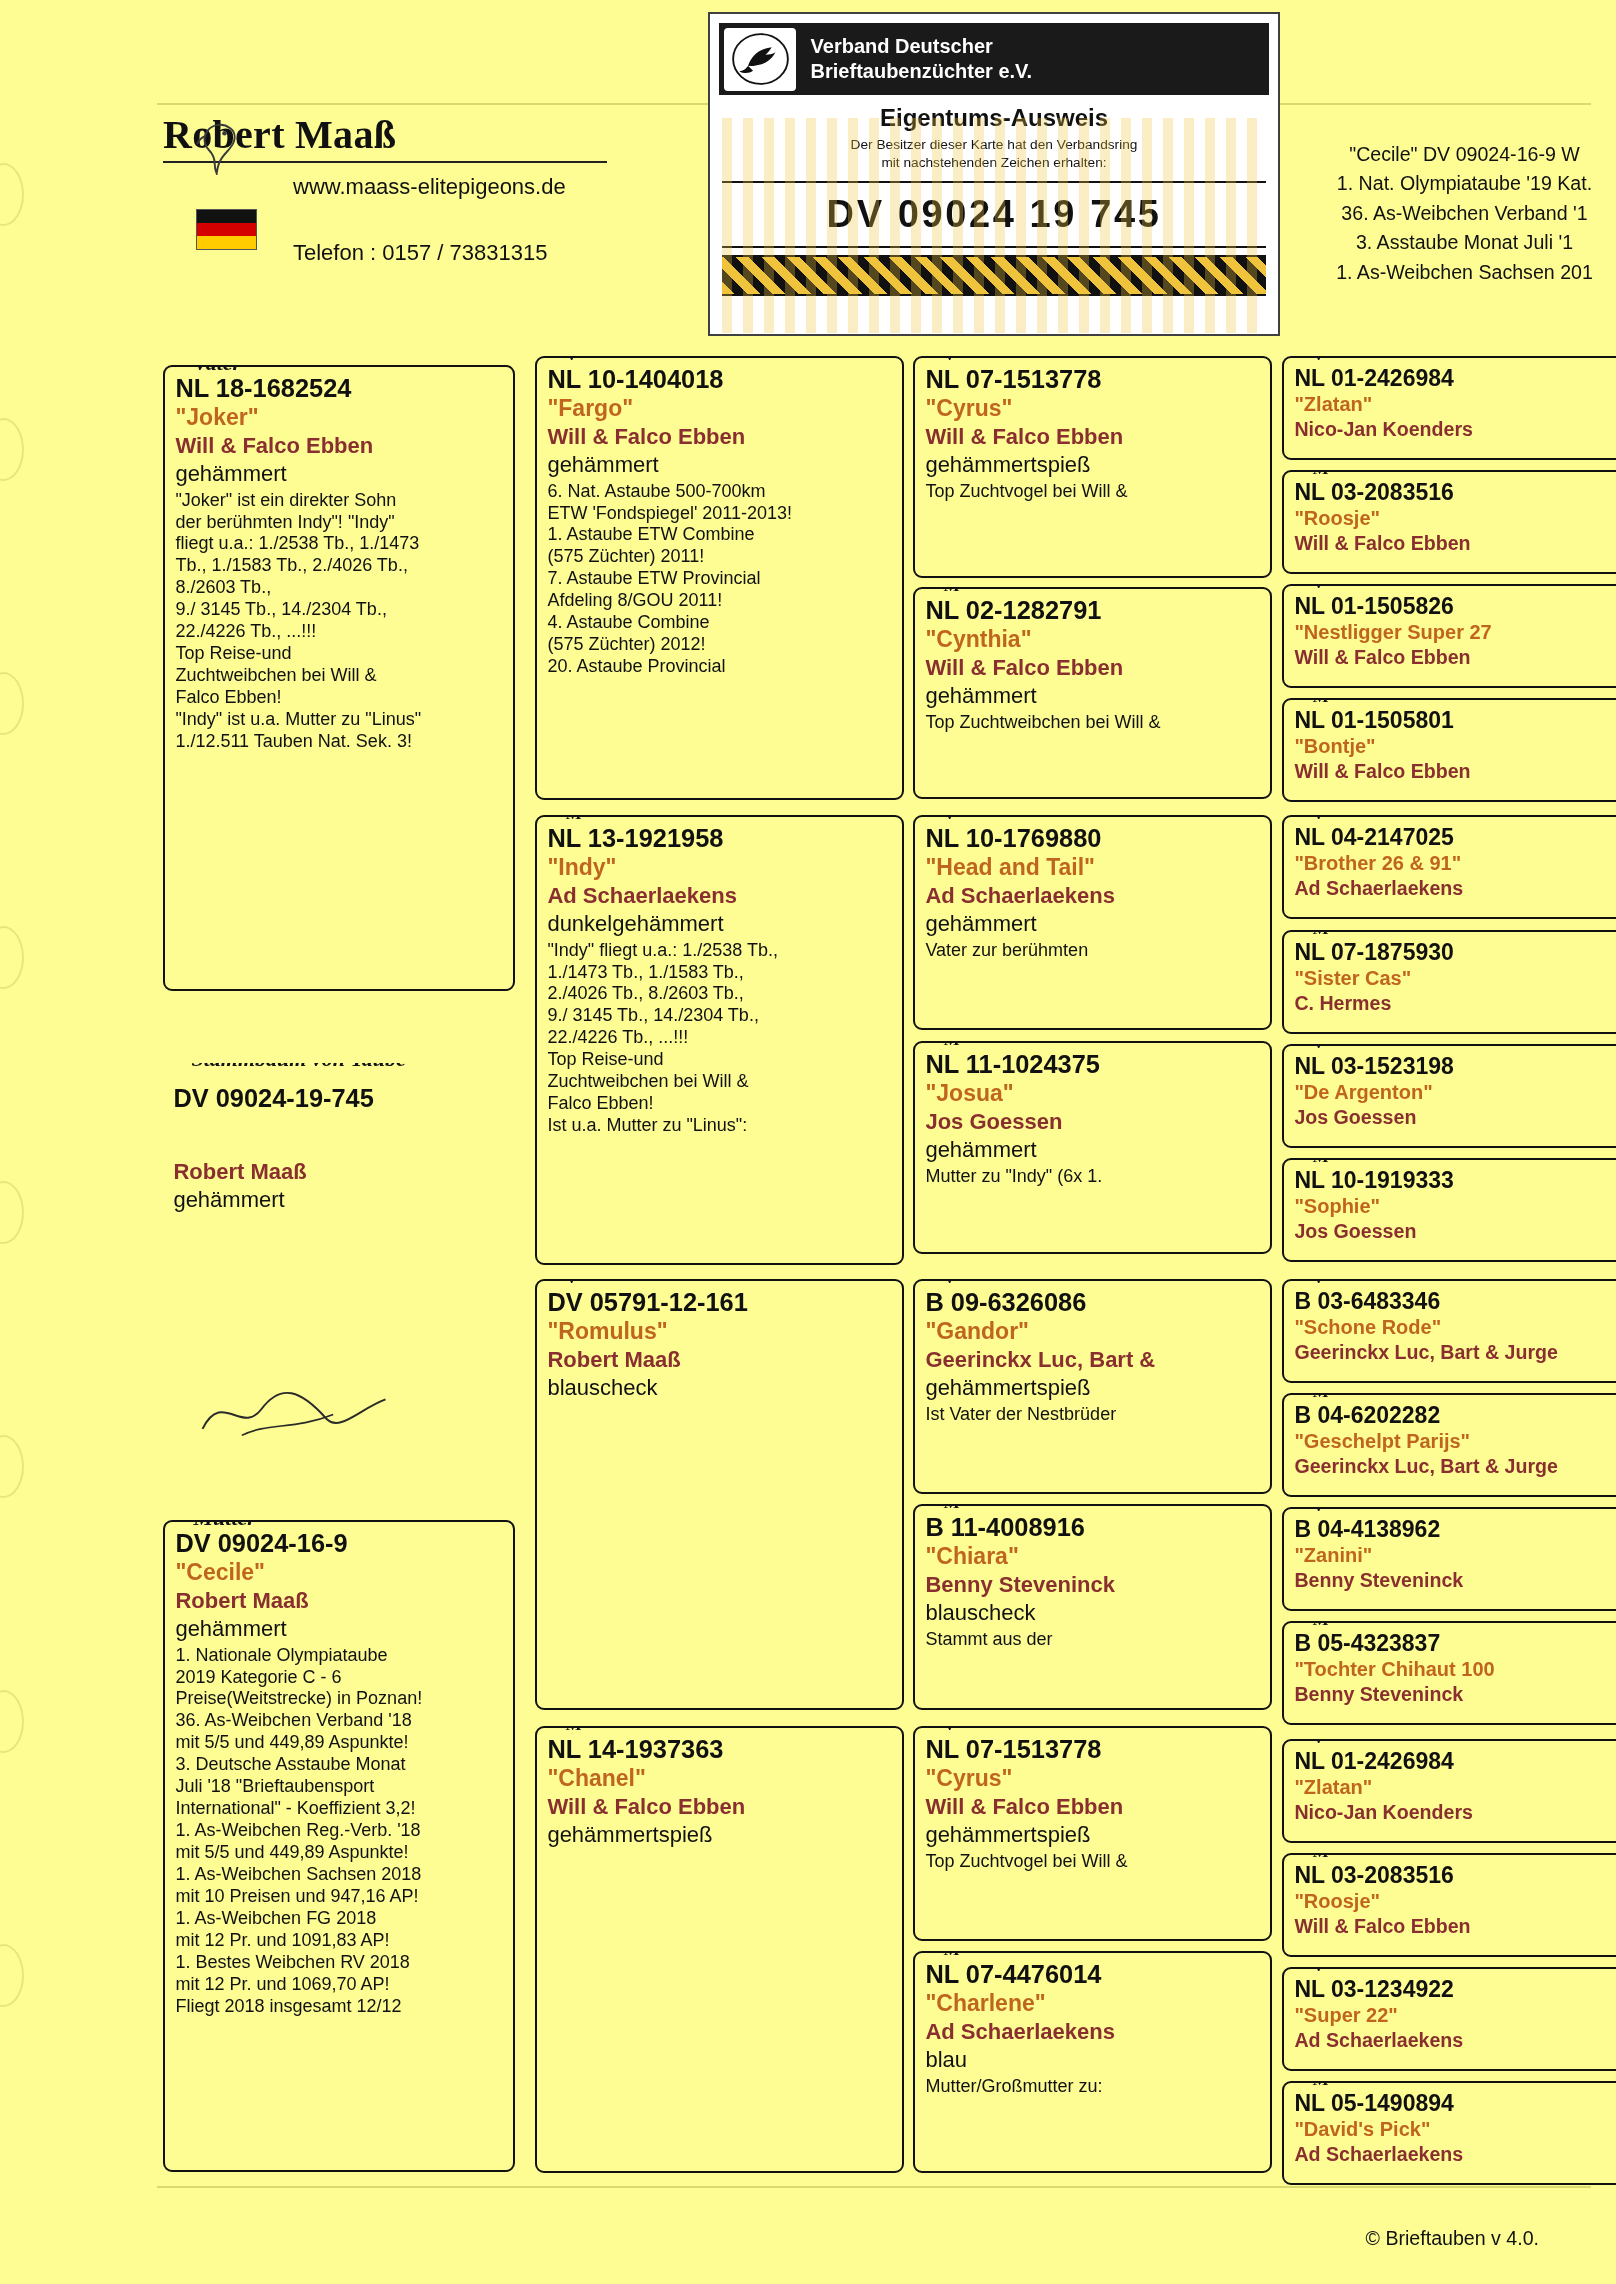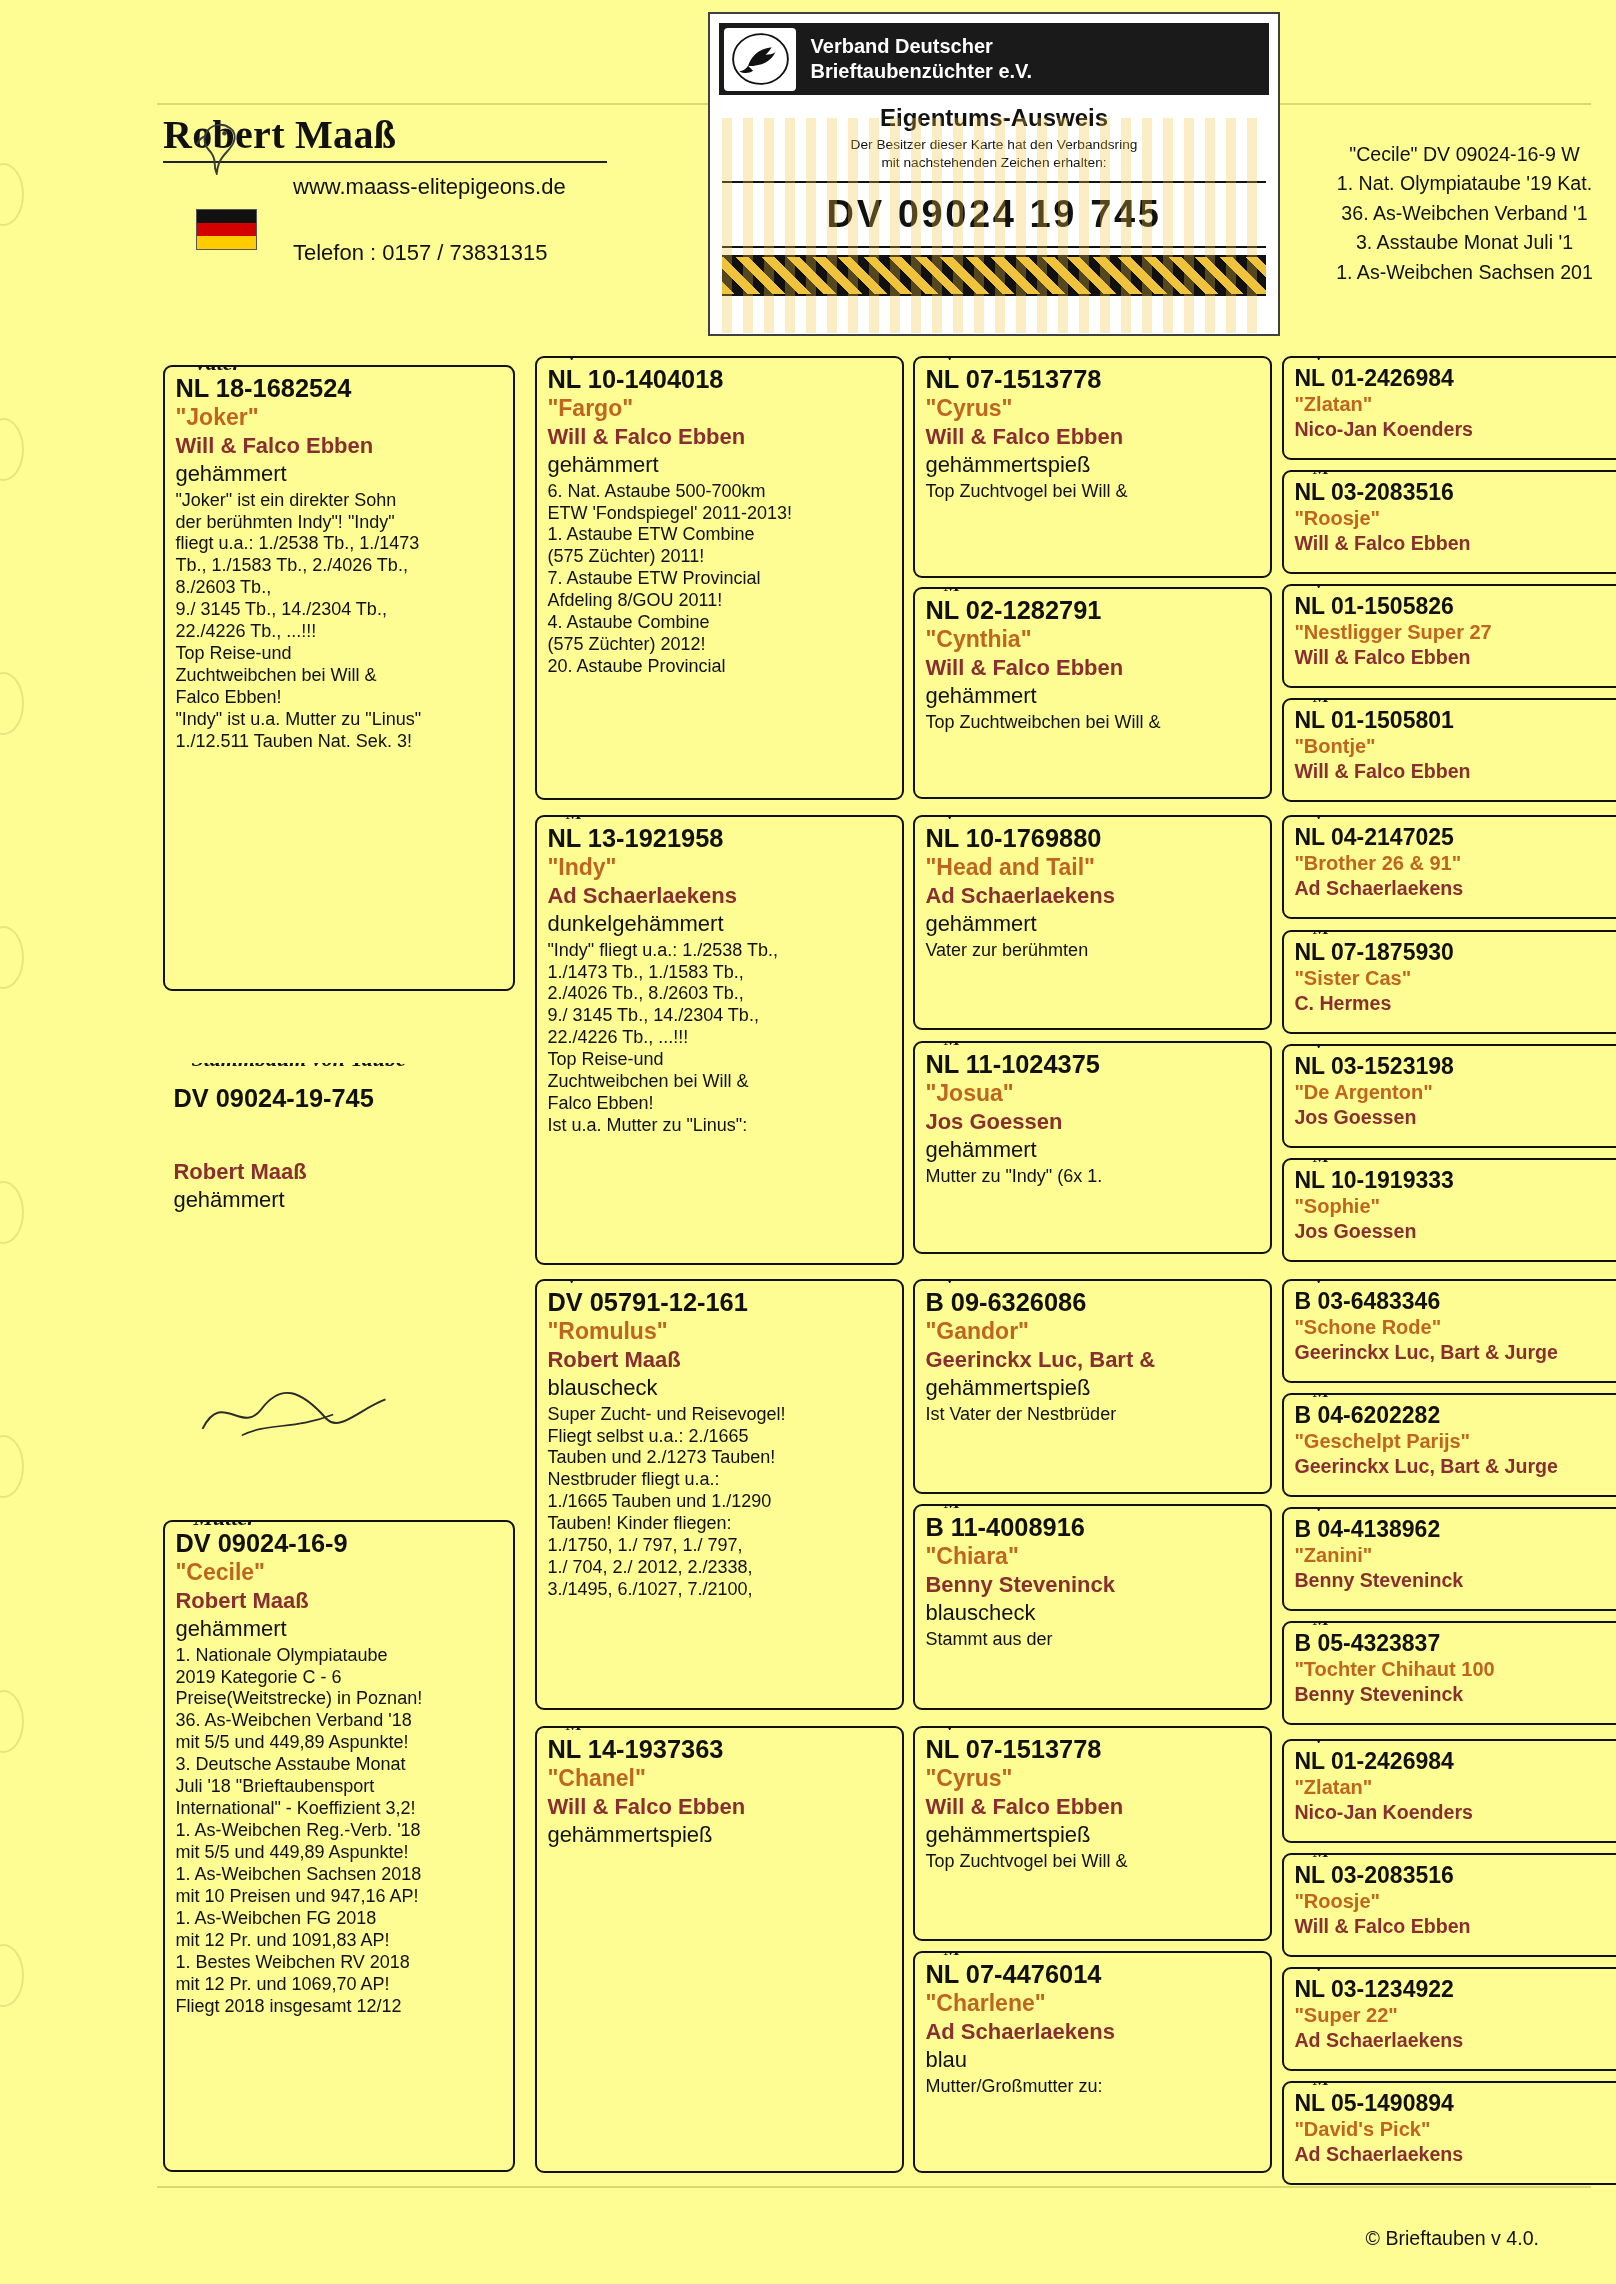--- a/index.html
+++ b/index.html
@@ -264,29 +264,20 @@
 Falco Ebben!
 Ist u.a. Mutter zu "Linus":</div>
   </div>
 
   <div class="box" style="left:535px; top:1279px; width:369px; height:431px;">
     <div class="tag">V</div>
     <div class="ring">DV 05791-12-161</div>
     <div class="nick">"Romulus"</div>
     <div class="owner">Robert Maaß</div>
     <div class="color">blauscheck</div>
-    <div class="desc">Super Zucht- und Reisevogel!
-Fliegt selbst u.a.: 2./1665
-Tauben und 2./1273 Tauben!
-Nestbruder fliegt u.a.:
-1./1665 Tauben und 1./1290
-Tauben! Kinder fliegen:
-1./1750, 1./ 797, 1./ 797,
-1./ 704, 2./ 2012, 2./2338,
-3./1495, 6./1027, 7./2100,</div>
   </div>
 
   <div class="box" style="left:535px; top:1726px; width:369px; height:447px;">
     <div class="tag">M</div>
     <div class="ring">NL 14-1937363</div>
     <div class="nick">"Chanel"</div>
     <div class="owner">Will &amp; Falco Ebben</div>
     <div class="color">gehämmertspieß</div>
   </div>
 

